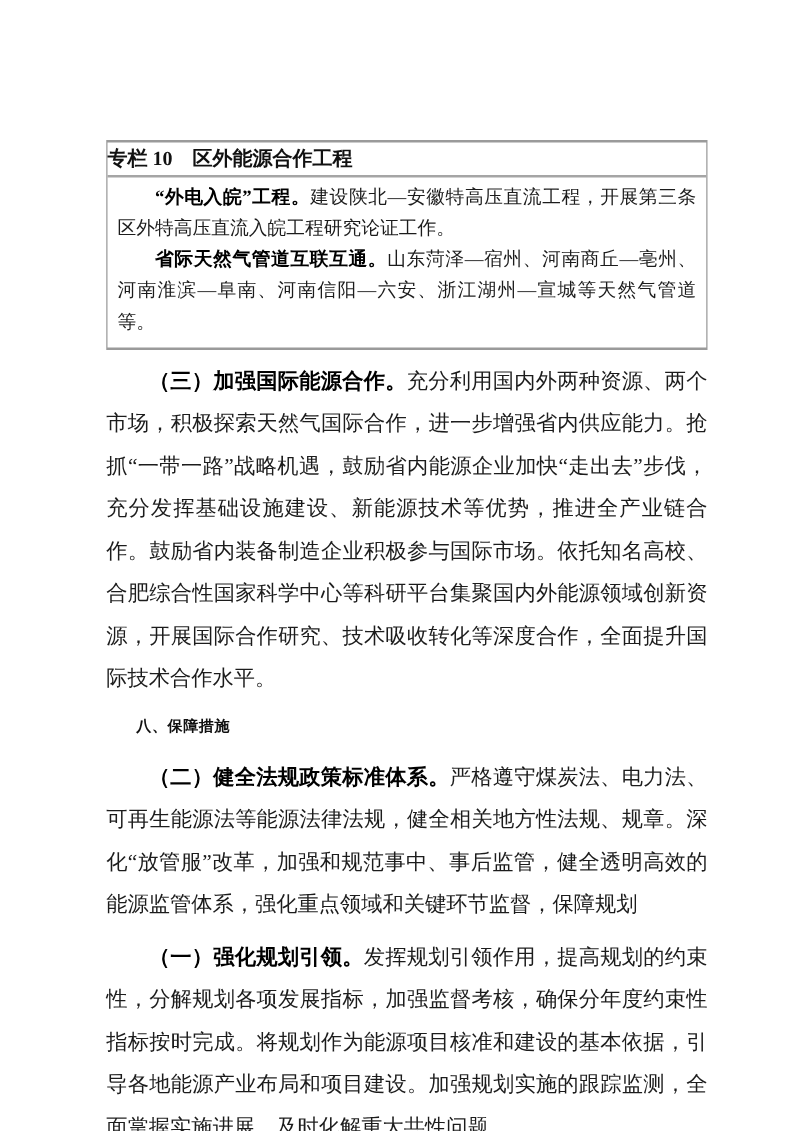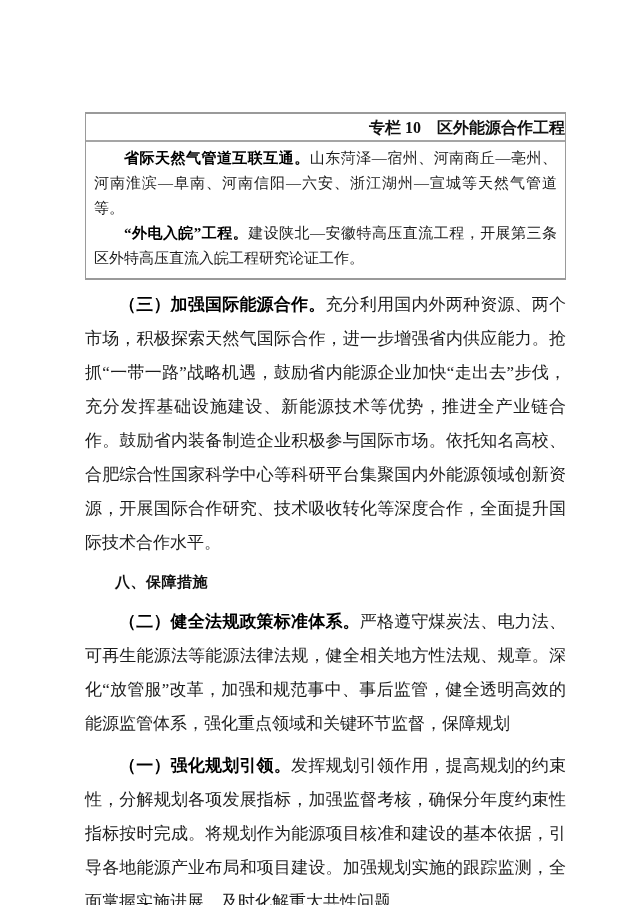--- a/index.html
+++ b/index.html
@@ -21,21 +21,21 @@
     padding: 112px 74px 0 85px;
     position: relative;
     overflow: hidden;
   }
   
   .panel {
     border: solid #9a9a9a;
     border-width: 2px 1px 2px 1px;
   }
   .panel-title {
-    text-align: right;
+    text-align: left;
     font-weight: bold;
     font-size: 16px;
     line-height: 23px;
     padding: 2px 0 1px;
     border-bottom: 2px solid #a5a5a5;
     color: #111;
   }
   .panel-body {
     padding: 4px 8px 7px;
   }
@@ -55,21 +55,21 @@
     text-align: justify;
     text-justify: inter-character;
     text-indent: 2em;
   }
   .lead {
     font-weight: bold;
     color: #000;
   }
   .section-heading {
     margin: 6px 0 0;
-    font-size: 15px;
+    font-size: 12px;
     line-height: 31px;
     text-indent: 2em;
     font-family: "Liberation Sans", "DejaVu Sans", sans-serif;
     font-weight: 700;
     letter-spacing: 0.5px;
     color: #111;
   }
   .page-number {
     margin-top: 12px;
     text-align: right;
@@ -80,22 +80,22 @@
   }
 </style>
 </head>
 <body>
 
 <div class="page">
 
   <div class="panel">
     <div class="panel-title">专栏 10　区外能源合作工程</div>
     <div class="panel-body">
+      <p class="panel-para"><span class="lead">“外电入皖”工程。</span><span>建设陕北—安徽特高压直流工程，开展第三条区外特高压直流入皖工程研究论证工作。</span></p>
       <p class="panel-para"><span class="lead">省际天然气管道互联互通。</span><span>山东菏泽—宿州、河南商丘—亳州、河南淮滨—阜南、河南信阳—六安、浙江湖州—宣城等天然气管道等。</span></p>
-      <p class="panel-para"><span class="lead">“外电入皖”工程。</span><span>建设陕北—安徽特高压直流工程，开展第三条区外特高压直流入皖工程研究论证工作。</span></p>
     </div>
   </div>
 
   <p class="body-para"><span class="lead">（三）加强国际能源合作。</span><span>充分利用国内外两种资源、两个市场，积极探索天然气国际合作，进一步增强省内供应能力。抢抓“一带一路”战略机遇，鼓励省内能源企业加快“走出去”步伐，充分发挥基础设施建设、新能源技术等优势，推进全产业链合作。鼓励省内装备制造企业积极参与国际市场。依托知名高校、合肥综合性国家科学中心等科研平台集聚国内外能源领域创新资源，开展国际合作研究、技术吸收转化等深度合作，全面提升国际技术合作水平。</span></p>
 
   <h2 class="section-heading">八、保障措施</h2>
 
   <p class="body-para"><span class="lead">（二）健全法规政策标准体系。</span><span>严格遵守煤炭法、电力法、可再生能源法等能源法律法规，健全相关地方性法规、规章。深化“放管服”改革，加强和规范事中、事后监管，健全透明高效的能源监管体系，强化重点领域和关键环节监督，保障规划</span></p>
 
   <p class="body-para"><span class="lead">（一）强化规划引领。</span><span>发挥规划引领作用，提高规划的约束性，分解规划各项发展指标，加强监督考核，确保分年度约束性指标按时完成。将规划作为能源项目核准和建设的基本依据，引导各地能源产业布局和项目建设。加强规划实施的跟踪监测，全面掌握实施进展，及时化解重大共性问题。</span></p>

